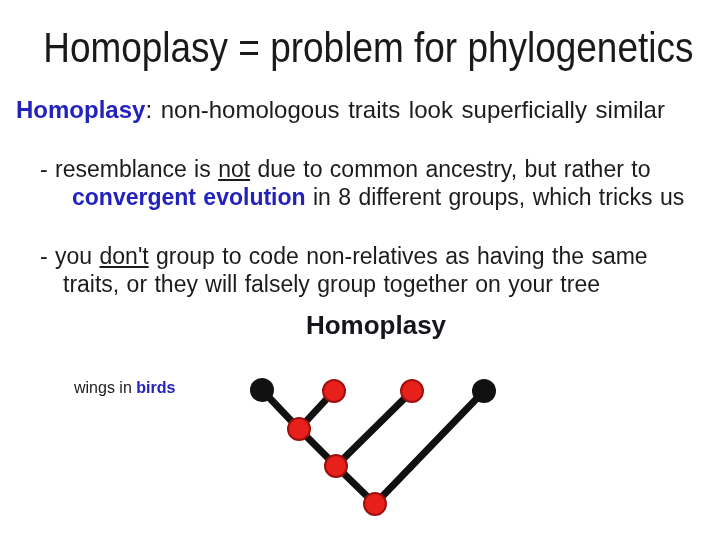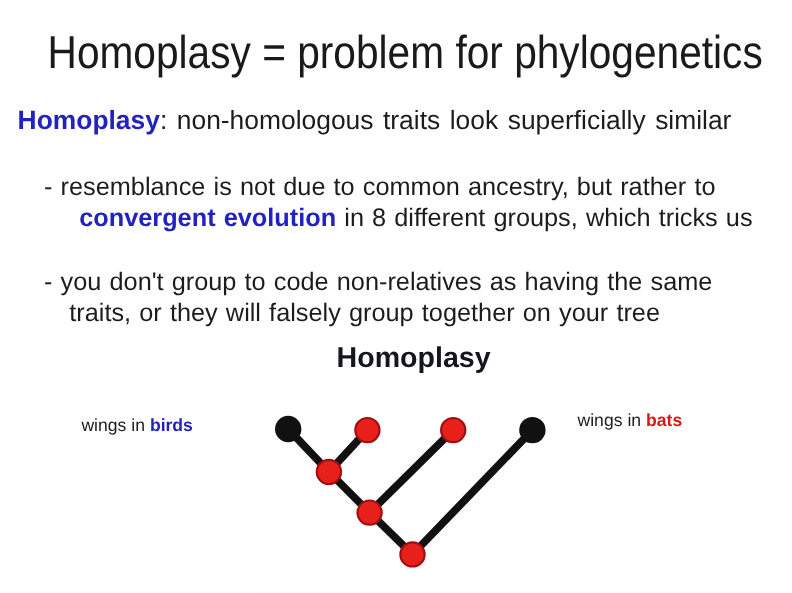--- a/index.html
+++ b/index.html
@@ -43,21 +43,21 @@
     white-space: nowrap;
     word-spacing: 1px;
   }
   .bullet1 { top: 155px; }
   .bullet2 { top: 242px; }
   .bullet .line2-b1 { margin-left: 32px; }
   .bullet .line2-b2 { margin-left: 23px; }
 
   .blue-bold { color: #2222be; font-weight: bold; }
   .red-bold  { color: #dd1414; font-weight: bold; }
-  .u { text-underline-offset: 2px; }
+  .u { text-decoration: underline; text-underline-offset: 2px; }
 
   .tree-heading {
     top: 310px;
     left: 0;
     width: 720px;
     padding-left: 32px;
     box-sizing: border-box;
     text-align: center;
     font-size: 26px;
     font-weight: bold;
@@ -115,17 +115,14 @@
       <circle cx="484" cy="391" r="12" fill="#111111"></circle>
       <circle cx="299" cy="429" r="11" fill="#e8201c" stroke="#9e1010" stroke-width="2"></circle>
       <circle cx="336" cy="466" r="11" fill="#e8201c" stroke="#9e1010" stroke-width="2"></circle>
       <circle cx="375" cy="504" r="11" fill="#e8201c" stroke="#9e1010" stroke-width="2"></circle>
     </svg>
 
   <div class="abs tip-label tip-label-left">
     <span>wings in </span><span class="blue-bold">birds</span>
   </div>
 
-  <div class="abs tip-label tip-label-right">
-    <span>wings in </span><span class="red-bold">bats</span>
-  </div>
 
 </div>
 
 </body></html>

